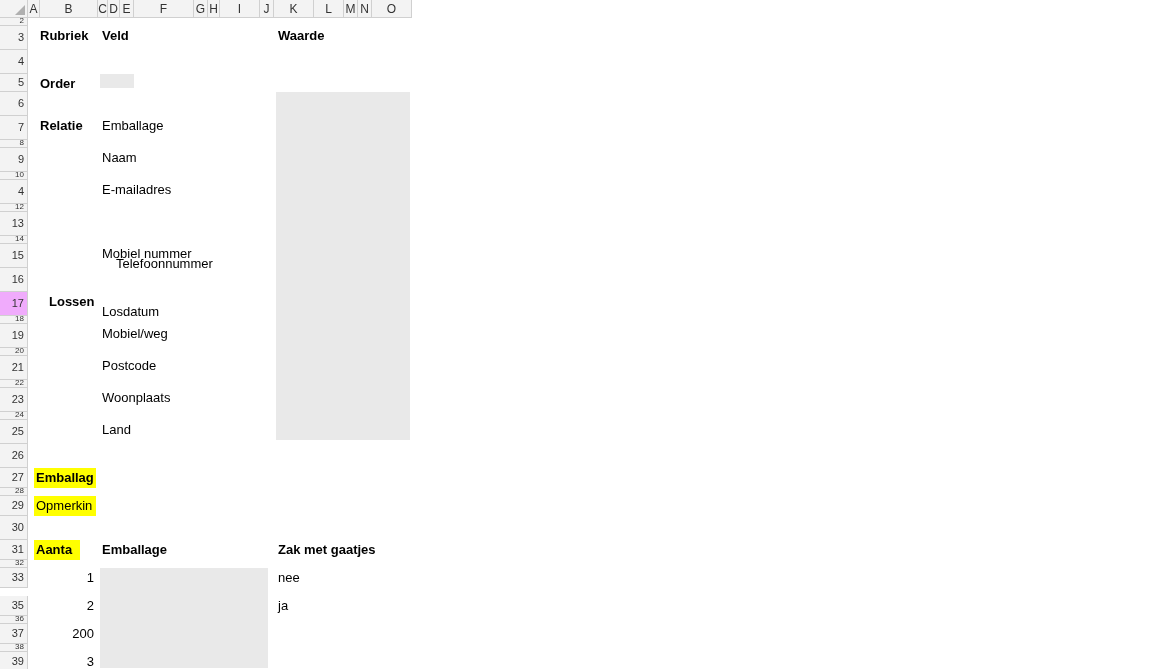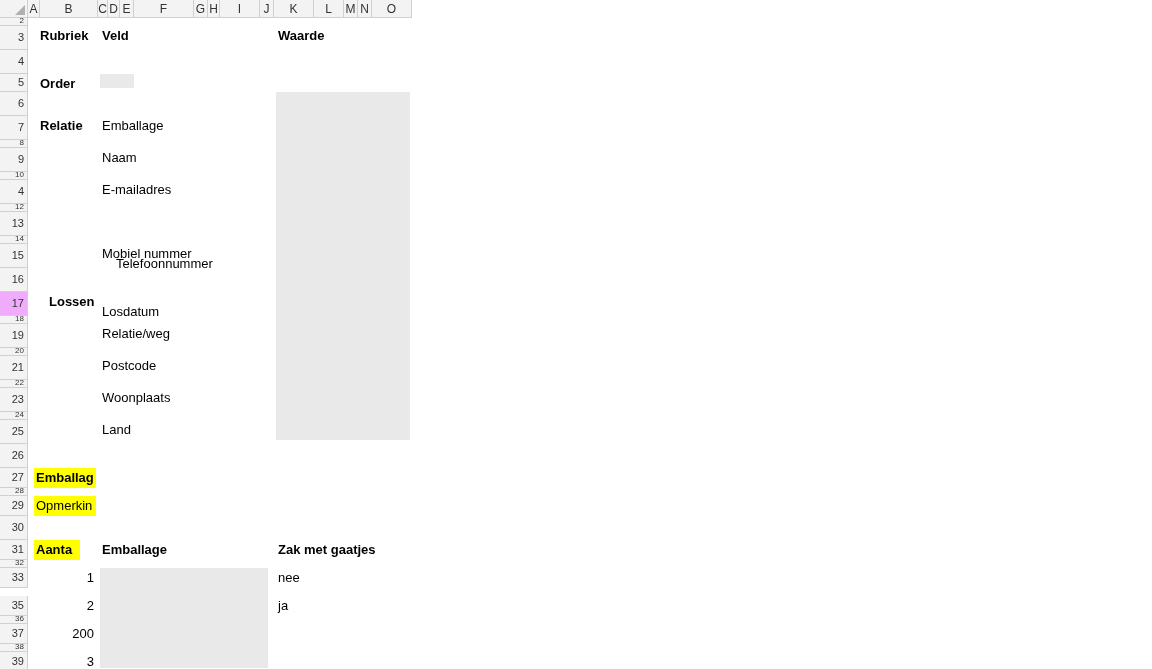--- a/index.html
+++ b/index.html
@@ -124,21 +124,21 @@
       <div class="cell bold padl" style="left: 38px; top: 76px;">Order</div>
       <div class="cell grey" style="left: 100px; top: 74px; height: 14px; width: 34px;"></div>
       <div class="cell bold padl" style="left: 38px; top: 118px;">Relatie</div>
       <div class="cell padl" style="left: 100px; top: 118px;">Emballage</div>
       <div class="cell padl" style="left: 100px; top: 150px;">Naam</div>
       <div class="cell padl" style="left: 100px; top: 182px;">E-mailadres</div>
       <div class="cell padl" style="left: 100px; top: 214px; margin-top: 32px;">Mobiel nummer</div>
       <div class="cell padl" style="left: 100px; top: 256px; margin-left: 14px;">Telefoonnummer</div>
       <div class="cell bold padl" style="left: 38px; top: 294px; margin-left: 9px;">Lossen</div>
       <div class="cell padl" style="left: 100px; top: 304px;">Losdatum</div>
-      <div class="cell padl" style="left: 100px; top: 326px;">Relatie/weg</div>
+      <div class="cell padl" style="left: 100px; top: 326px;">Mobiel/weg</div>
       <div class="cell padl" style="left: 100px; top: 358px;">Postcode</div>
       <div class="cell padl" style="left: 100px; top: 390px;">Woonplaats</div>
       <div class="cell padl" style="left: 100px; top: 422px;">Land</div>
       <div class="cell grey" style="left: 276px; top: 92px; height: 348px; width: 134px;"></div>
       <div class="cell hl bold padl" style="left: 34px; top: 468px; width: 62px; height: 20px; line-height: 20px;">Emballag</div>
       <div class="cell hl padl" style="left: 34px; top: 496px; width: 62px; height: 20px; line-height: 20px;">Opmerkin</div>
       <div class="cell hl bold padl" style="left: 34px; top: 540px; width: 46px; height: 20px; line-height: 20px;">Aanta</div>
       <div class="cell bold padl" style="left: 100px; top: 542px;">Emballage</div>
       <div class="cell bold padl" style="left: 276px; top: 542px;">Zak met gaatjes</div>
       <div class="cell grey" style="left: 100px; top: 568px; height: 100px; width: 168px;"></div>

